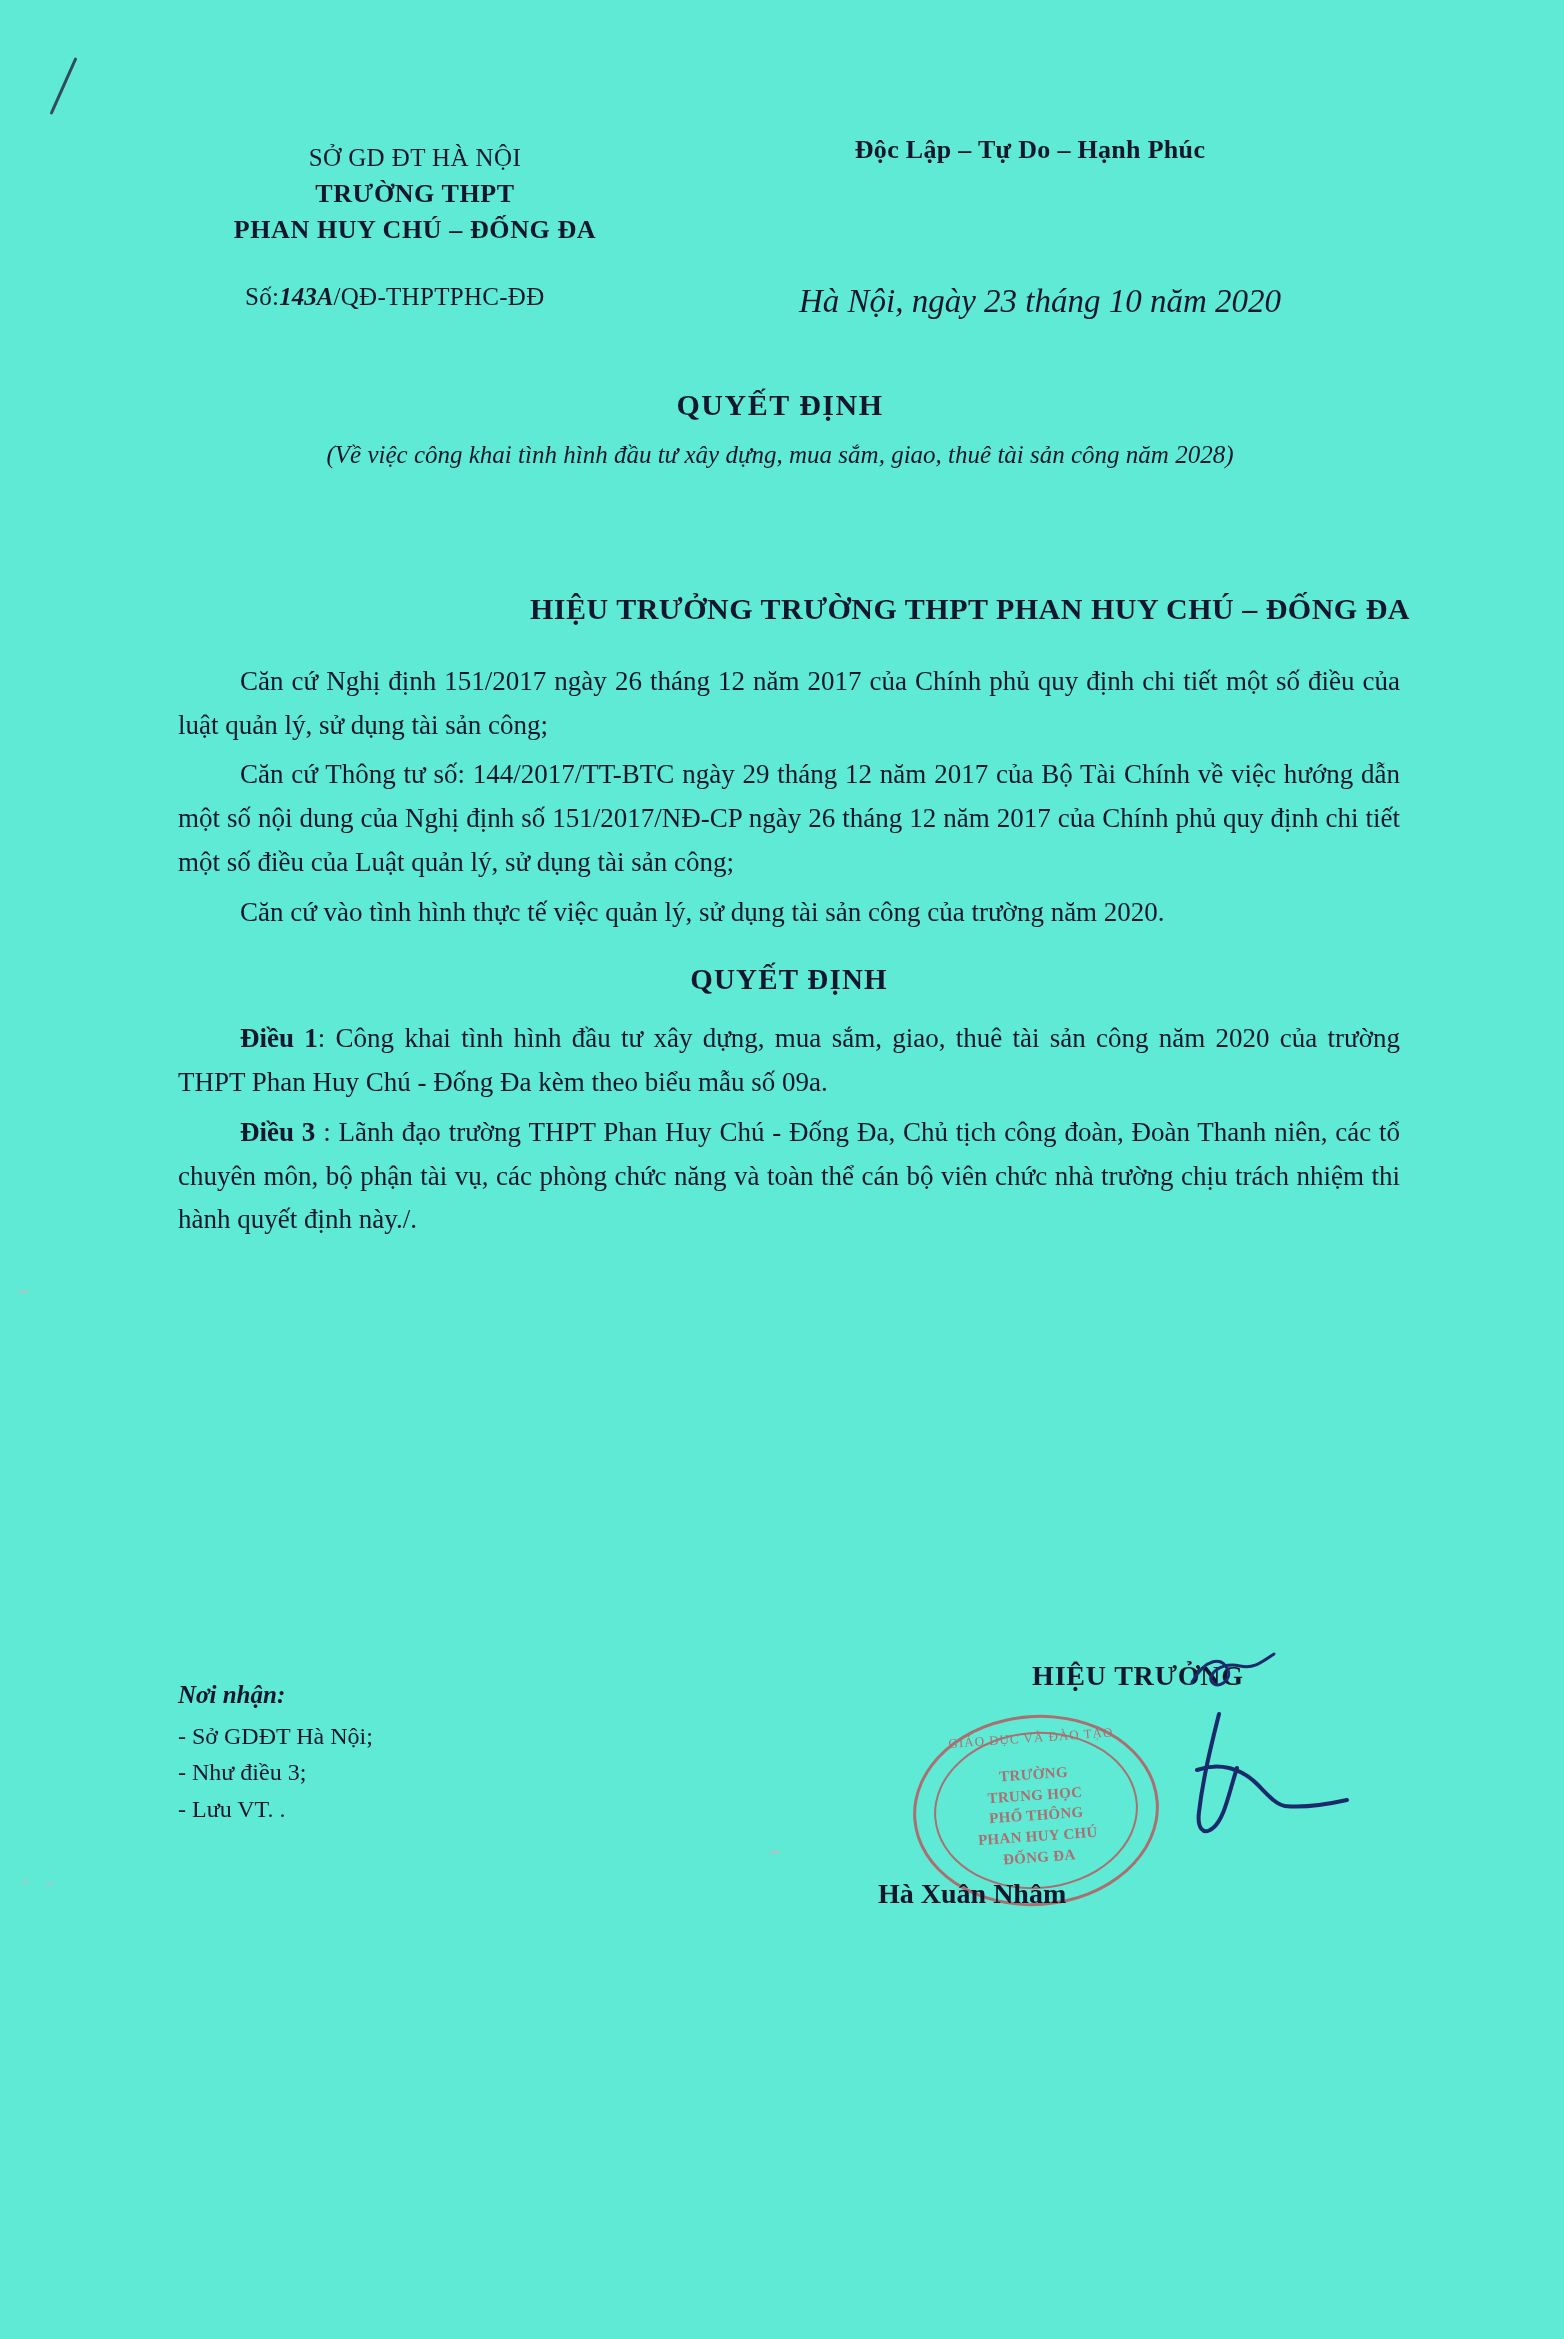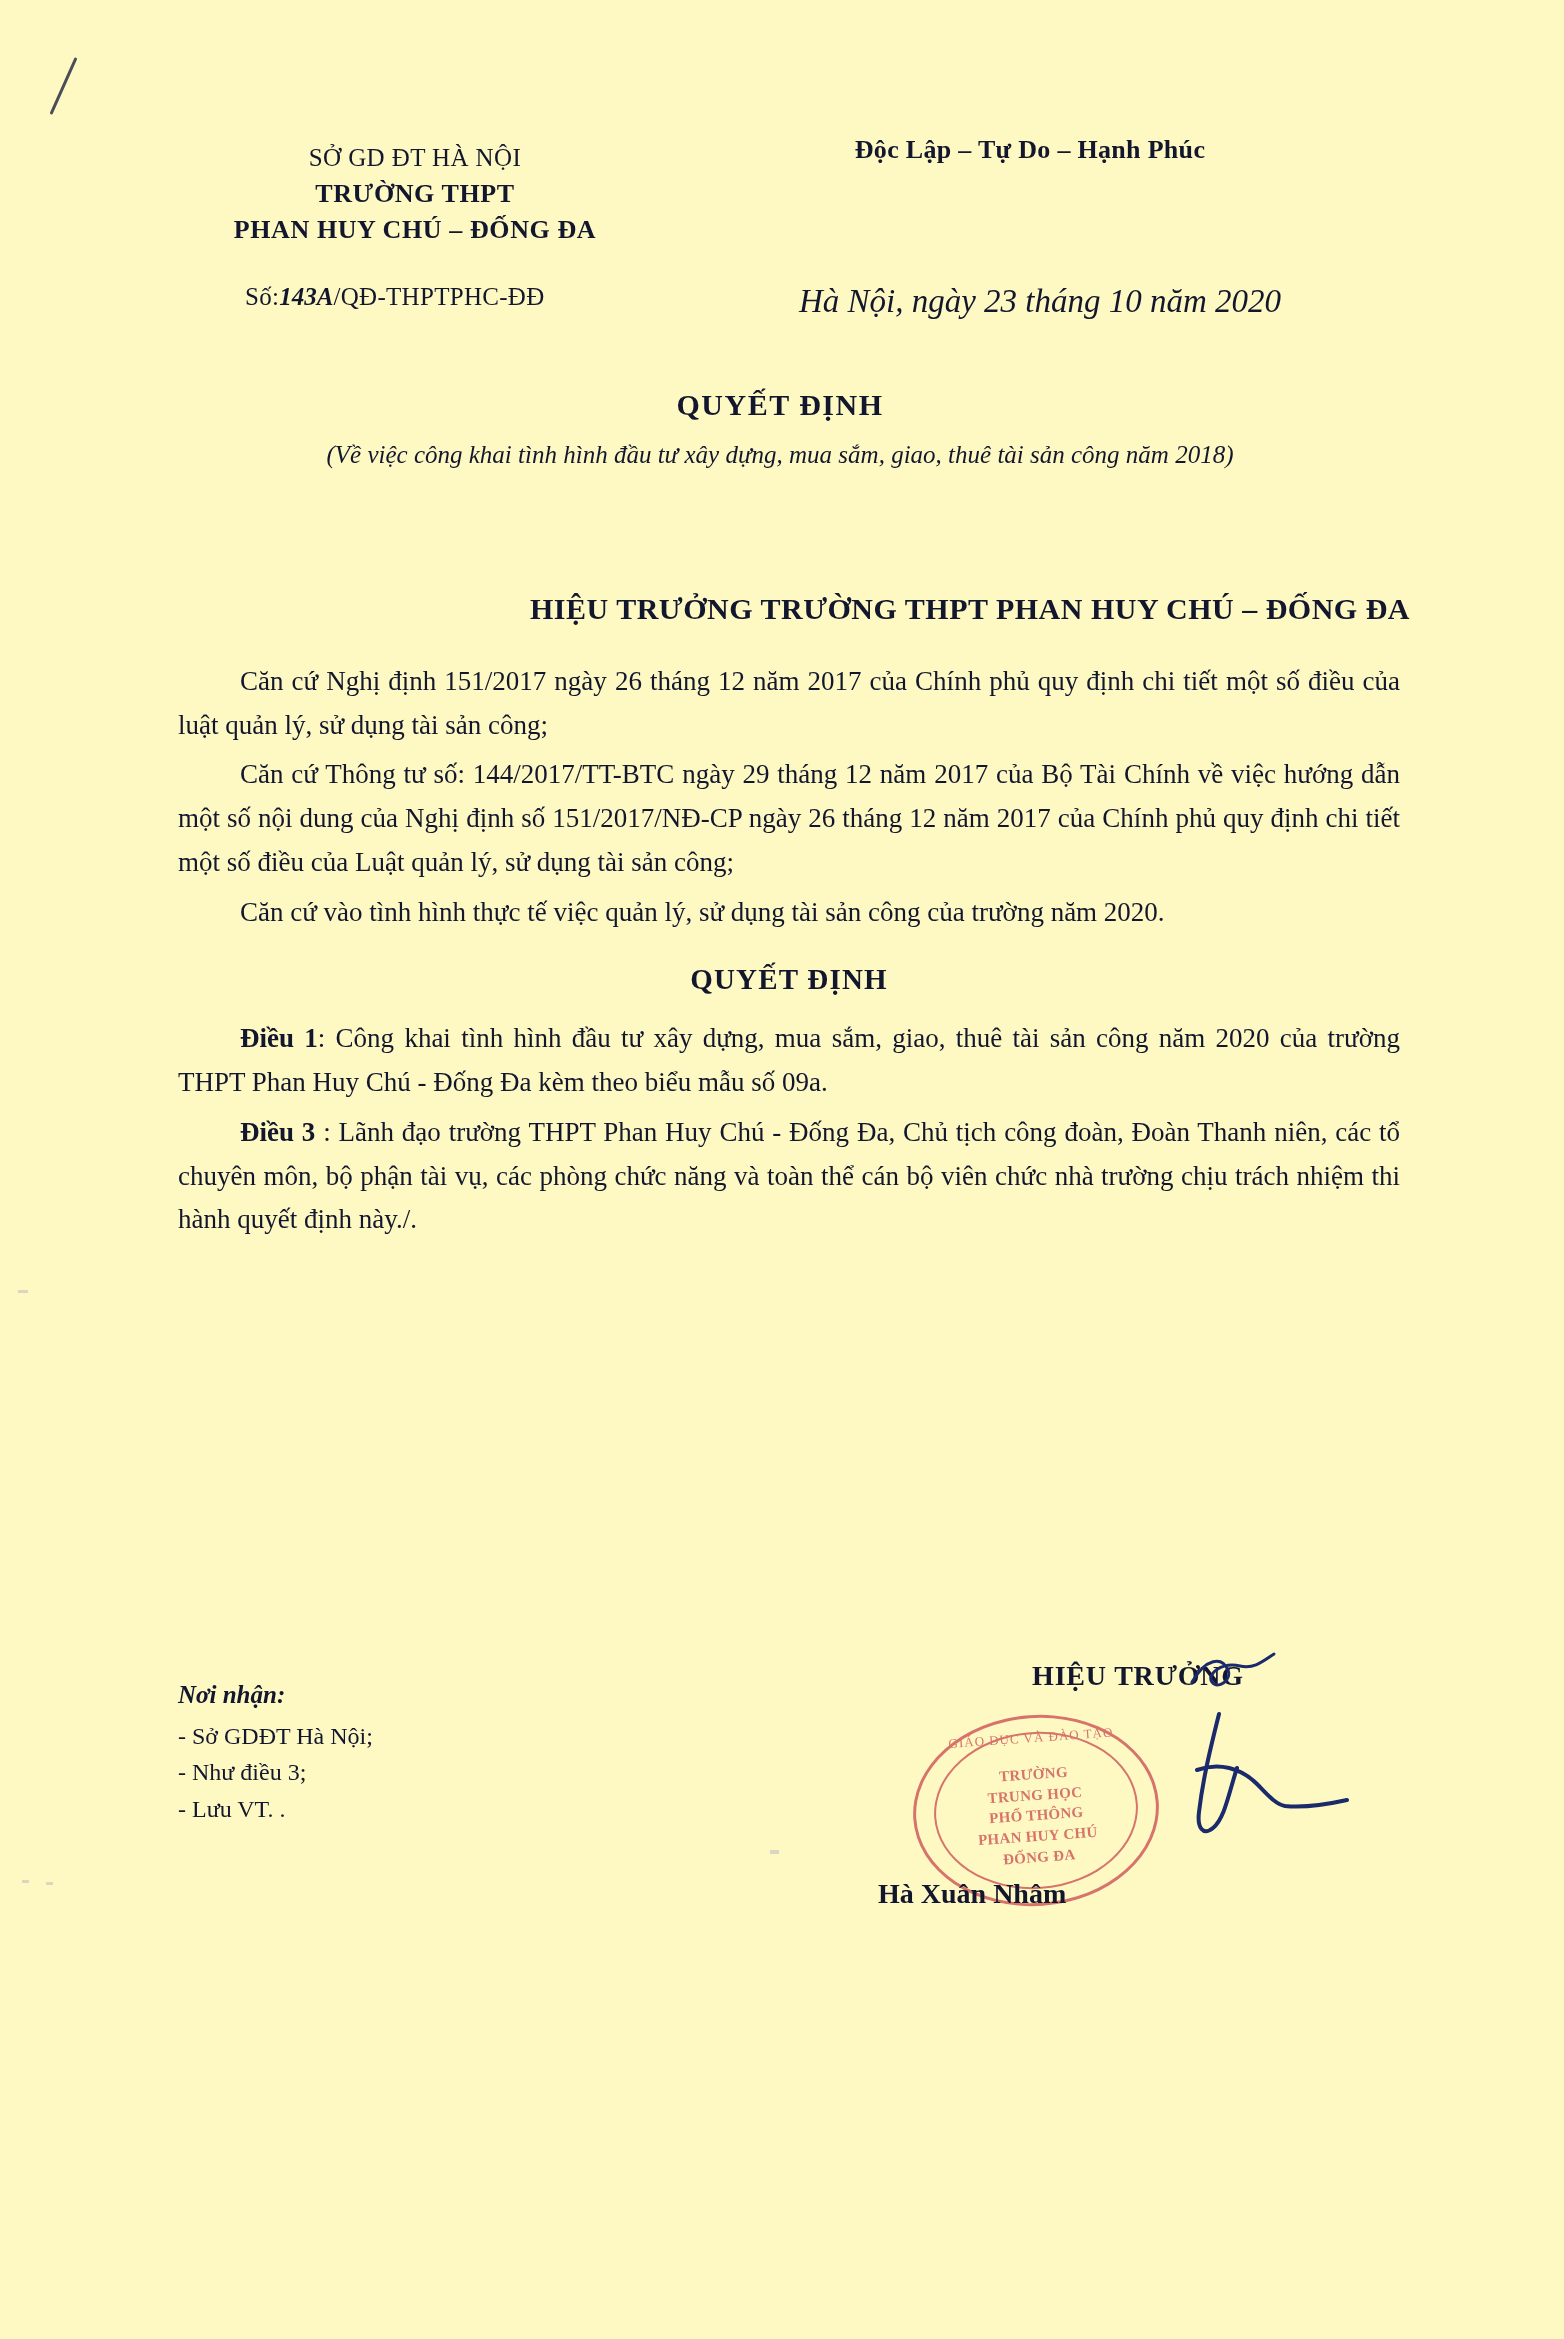--- a/index.html
+++ b/index.html
@@ -12,21 +12,21 @@
     height: 2339px;
     position: relative;
     font-family: "Liberation Serif", serif;
     color: #13172e;
     overflow: hidden;
   }
 
   .page {
     position: absolute;
     inset: 0;
-    background: #fef9c3;
+    background: #5eead4;
   }
 
   
   .scan-mark {
     position: absolute;
     background: #b9bcc4;
     opacity: .55;
   }
   .pen-stroke {
     position: absolute;
@@ -308,21 +308,21 @@
     </div>
 
     <div class="so-line">
       <span>Số:</span><span class="so-number">143A</span><span>/QĐ-THPTPHC-ĐĐ</span>
     </div>
 
     <div class="date-line">Hà Nội, ngày 23  tháng 10 năm 2020</div>
 
     <div class="title-block">
       <div class="doc-title">QUYẾT ĐỊNH</div>
-      <div class="doc-subtitle">(Về việc công khai tình hình đầu tư xây dựng, mua sắm, giao, thuê tài sản công  năm 2018)</div>
+      <div class="doc-subtitle">(Về việc công khai tình hình đầu tư xây dựng, mua sắm, giao, thuê tài sản công  năm 2028)</div>
     </div>
 
     <div class="heading-main">HIỆU TRƯỞNG TRƯỜNG THPT PHAN HUY CHÚ – ĐỐNG ĐA</div>
 
     <div class="body-text">
       <div class="para">Căn cứ Nghị định 151/2017 ngày 26 tháng 12 năm 2017 của Chính phủ quy định chi tiết một số điều của luật quản lý, sử dụng tài sản công;</div>
       <div class="para">Căn cứ Thông tư số: 144/2017/TT-BTC ngày 29 tháng 12 năm 2017 của Bộ Tài Chính về việc hướng dẫn một số nội dung của Nghị định số 151/2017/NĐ-CP ngày 26 tháng 12 năm 2017 của Chính phủ quy định chi tiết một số điều của Luật quản lý, sử dụng tài sản công;</div>
       <div class="para">Căn cứ vào tình hình thực tế việc quản lý, sử dụng tài sản công của trường năm 2020.</div>
 
       <div class="para center-head">QUYẾT ĐỊNH</div>

